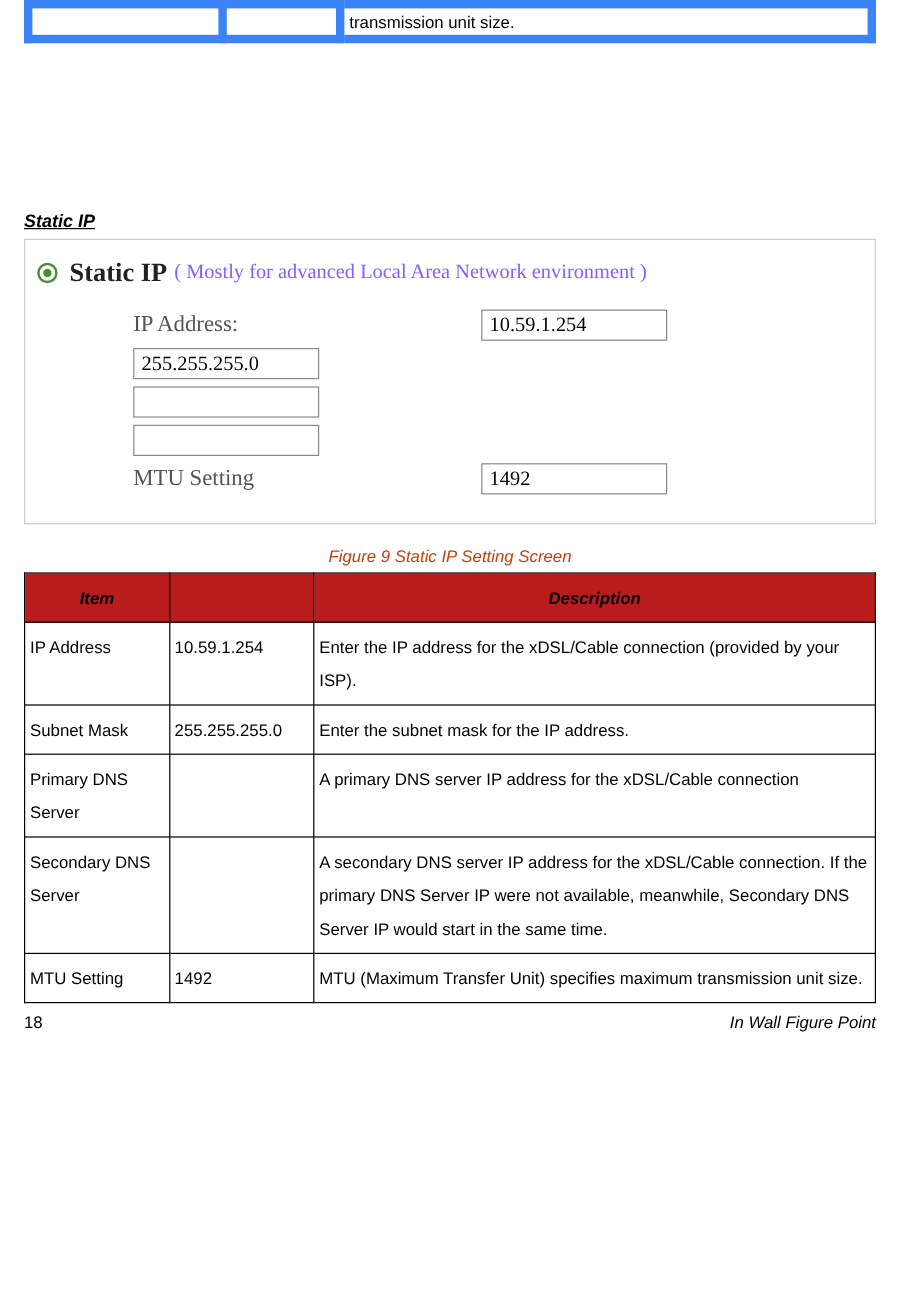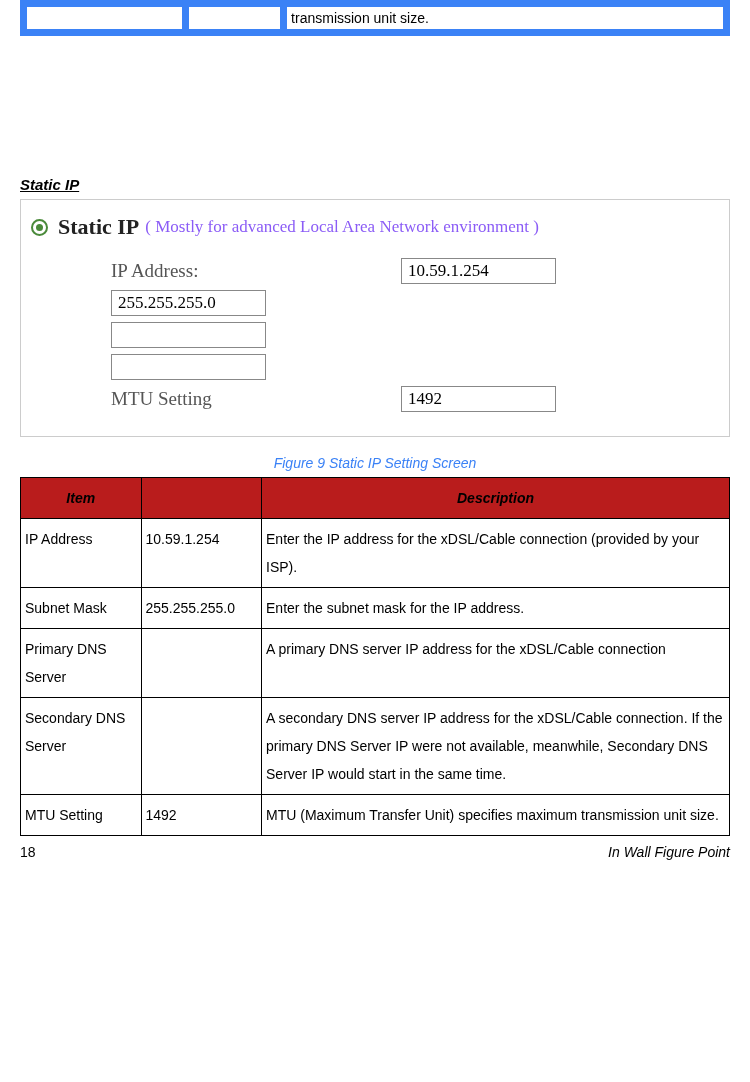--- a/index.html
+++ b/index.html
@@ -102,21 +102,21 @@
       padding: 2px 6px;
       border: 1px solid #888;
       width: 155px;
       height: 26px;
       background: #fff;
     }
     
     .figure-caption {
       text-align: center;
       font-style: italic;
-      color: #3b82f6;
+      color: #c2410c;
       font-size: 14px;
       margin-bottom: 6px;
     }
     
     .desc-table {
       width: 100%;
       border-collapse: collapse;
       border: 1px solid #000;
     }
     .desc-table th, .desc-table td {

